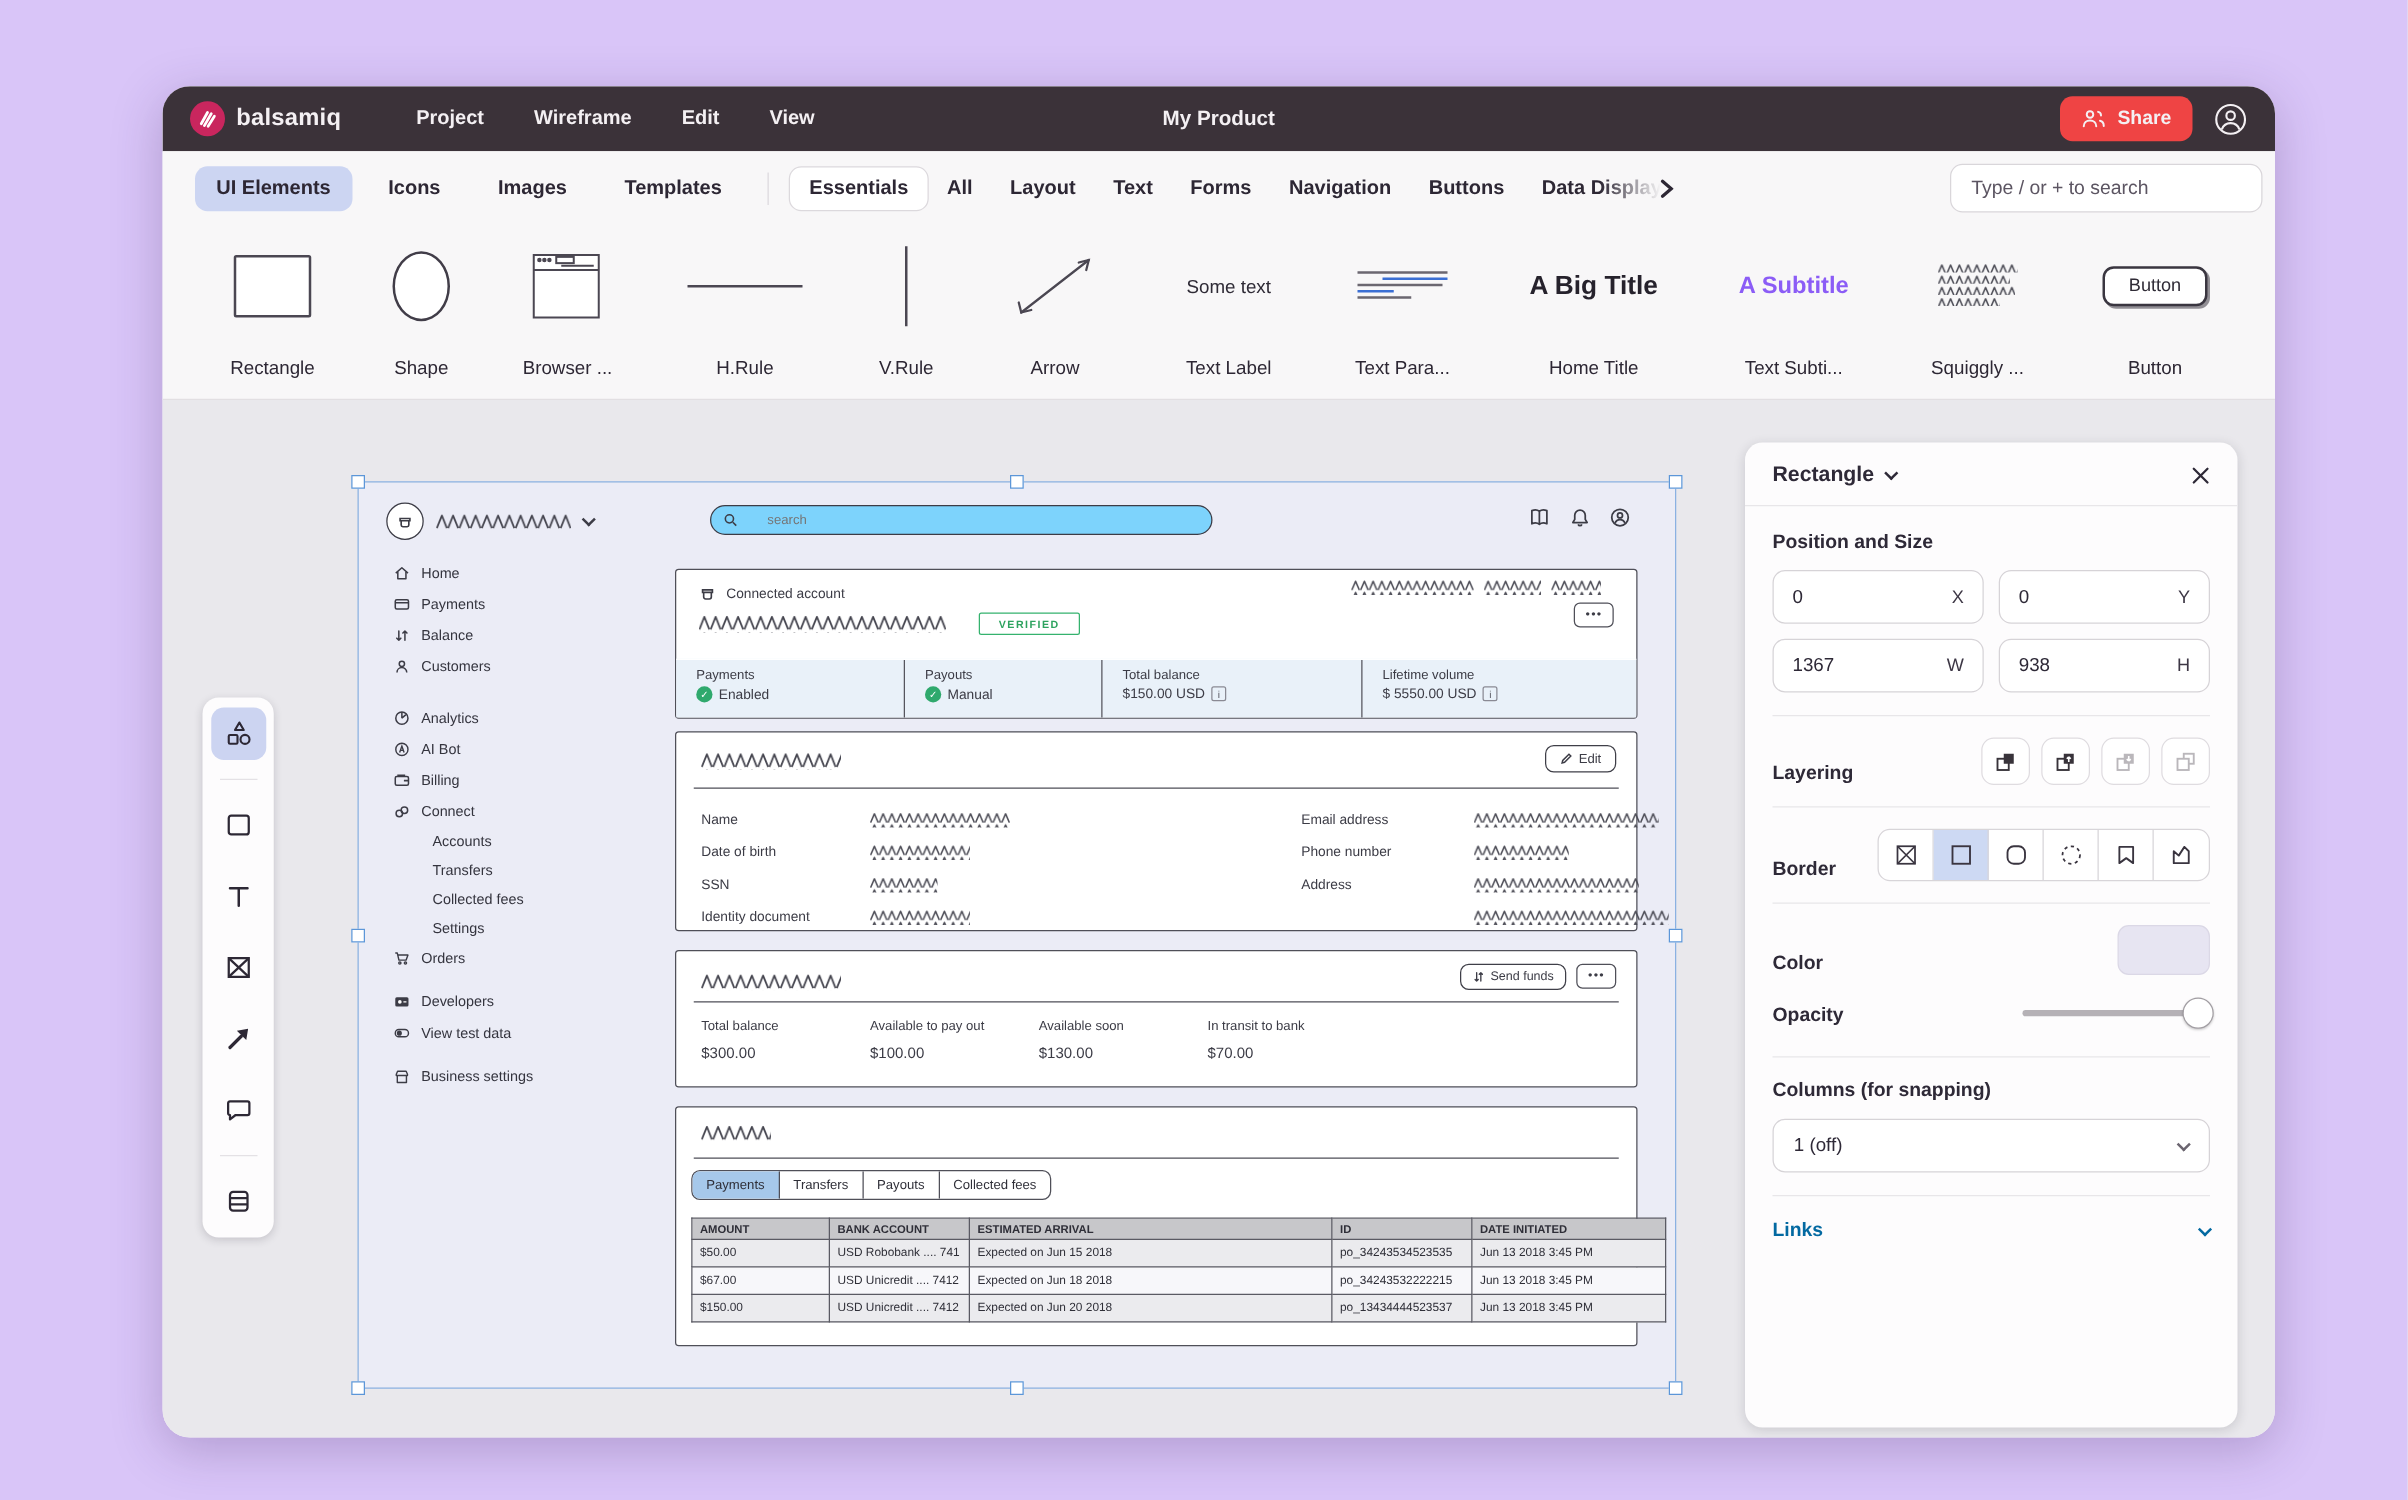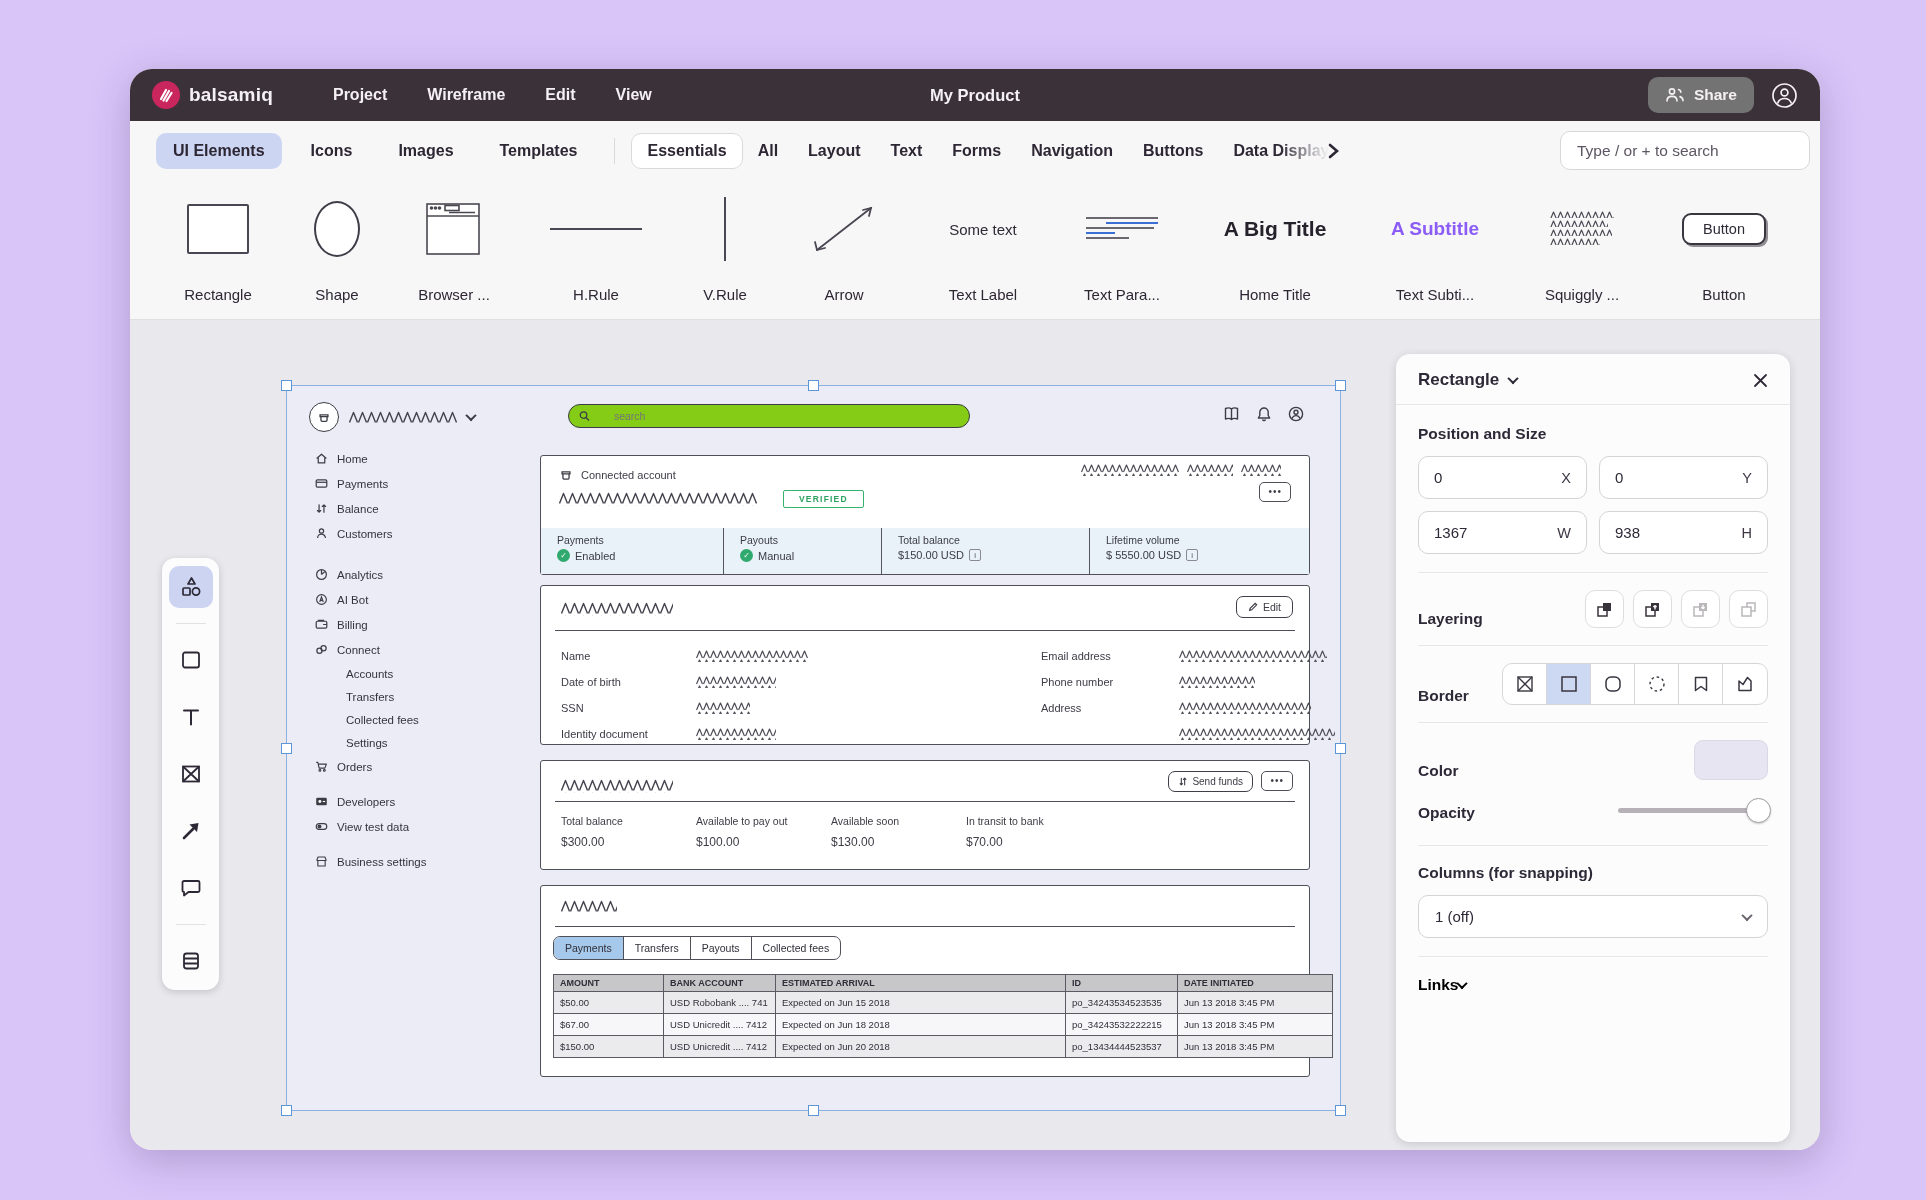--- a/index.html
+++ b/index.html
@@ -12,21 +12,21 @@
 
   
   .topbar { position:relative; height:52px; background:#3b3239; display:flex; align-items:center; padding:0 22px; color:#f4f0f3; }
   .brand { display:flex; align-items:center; gap:9px; }
   .logo { width:28px; height:28px; border-radius:50%; background:#c9265e; display:flex; align-items:center; justify-content:center; }
   .brand-name { font-size:19px; font-weight:700; letter-spacing:.2px; }
   .menus { display:flex; gap:40px; margin-left:60px; }
   .menu-item { font-size:16px; font-weight:600; cursor:default; }
   .doc-title { position:absolute; left:50%; transform:translateX(-50%); font-size:16.5px; font-weight:600; }
   .top-right { margin-left:auto; display:flex; align-items:center; gap:16px; }
-  .share-btn { display:flex; align-items:center; gap:9px; background:#737373; border-radius:10px; padding:9px 17px; font-size:15.5px; font-weight:600; }
+  .share-btn { display:flex; align-items:center; gap:9px; background:#ef4444; border-radius:10px; padding:9px 17px; font-size:15.5px; font-weight:600; }
   .avatar-btn { width:28px; height:28px; display:flex; align-items:center; justify-content:center; }
 
   
   .libbar { height:59px; background:#f8f7f8; display:flex; align-items:center; padding:0 10px 0 26px; position:relative; }
   .lib-tab { font-size:16px; font-weight:600; color:#2d2734; padding:9px 17px; border-radius:10px; margin-right:12px; white-space:nowrap; }
   .lib-tab.active { background:#ccd5f2; }
   .v-div { width:1px; height:26px; background:#dcd9dd; margin:0 16px 0 8px; }
   .cat { font-size:16px; font-weight:600; color:#2d2734; padding:8px 15px; border-radius:10px; white-space:nowrap; }
   .cat.active { background:#fff; border:1px solid #dcd9dd; }
   .cat.fading { -webkit-mask-image:linear-gradient(90deg,#000 55%,transparent 98%); mask-image:linear-gradient(90deg,#000 55%,transparent 98%); padding-right:2px; }
@@ -63,21 +63,21 @@
 
   
   .sel-outline { position:absolute; left:156px; top:65px; width:1055px; height:726px; border:1.5px solid #8ab1e2; pointer-events:none; }
   .handle { position:absolute; width:11px; height:11px; background:#fff; border:1.5px solid #5c96d8; }
 
   
   .mockup { position:absolute; left:157px; top:66px; width:1053px; height:724px; background:#ebecf6; color:#3c3c46; }
   .mk { font-size:11px; }
   .m-logo { position:absolute; left:22px; top:16px; display:flex; align-items:center; gap:10px; }
   .m-logo-circle { width:30px; height:30px; border:1.6px solid #3c3c46; border-radius:50%; display:flex; align-items:center; justify-content:center; background:#fff; }
-  .m-search { position:absolute; left:281px; top:18px; width:402px; height:24px; border:1.4px solid #3c3c46; border-radius:12px; background:#84cc16; display:flex; align-items:center; gap:24px; padding:0 10px; }
+  .m-search { position:absolute; left:281px; top:18px; width:402px; height:24px; border:1.4px solid #3c3c46; border-radius:12px; background:#7dd3fc; display:flex; align-items:center; gap:24px; padding:0 10px; }
   .m-search input { border:none; outline:none; font-size:10.5px; width:100%; background:transparent; color:#3c3c46; font-family:inherit; }
   .m-actions { position:absolute; right:36px; top:20px; display:flex; gap:16px; }
 
   .m-nav { position:absolute; left:28px; top:60px; width:165px; }
   .m-nav-item { display:flex; align-items:center; gap:9px; height:25px; font-size:11.5px; color:#34343e; }
   .m-nav-item.sub { padding-left:31px; height:23px; }
   .m-gap { height:16px; }
   .m-gap-s { height:10px; }
 
   .m-main { position:absolute; left:253px; top:69px; width:770px; }
@@ -145,21 +145,21 @@
   .seg-cell { width:44px; height:40px; display:flex; align-items:center; justify-content:center; border-right:1px solid #d8d5d9; color:#3a3540; }
   .seg-cell:last-child { border-right:none; }
   .seg-cell.selected { background:#cdd9f3; }
   .swatch { width:74px; height:40px; border-radius:9px; }
   .swatch.fill { background:#e7e5f2; border:1px solid #dbd8e6; }
   .swatch.stroke { background:#322e32; }
   .slider { position:relative; width:150px; height:24px; }
   .slider .track { position:absolute; top:10px; left:0; right:0; height:5px; border-radius:3px; background:#b5b1b6; }
   .slider .thumb { position:absolute; right:-3px; top:0; width:25px; height:25px; border-radius:50%; background:#fff; border:1.5px solid #a29ea3; box-shadow:0 1px 2px rgba(0,0,0,.2); }
   .select-box { height:43px; border:1.3px solid #d6d3d7; border-radius:10px; background:#fff; display:flex; align-items:center; justify-content:space-between; padding:0 16px; font-size:15px; margin-bottom:4px; }
-  .links-row { display:flex; align-items:center; padding:19px 0; color:#000000; }
+  .links-row { display:flex; align-items:center; justify-content:space-between; padding:19px 0; color:#0369a1; }
 
   .chev { display:inline-block; width:8px; height:8px; border-right:2px solid currentColor; border-bottom:2px solid currentColor; transform:rotate(45deg) translate(-1px,-1px); }
   svg { display:block; }
   .zz rect { shape-rendering:crispEdges; }
 </style>
 </head>
 <body>
 
 <svg width="0" height="0" style="position:absolute">
   <defs>

